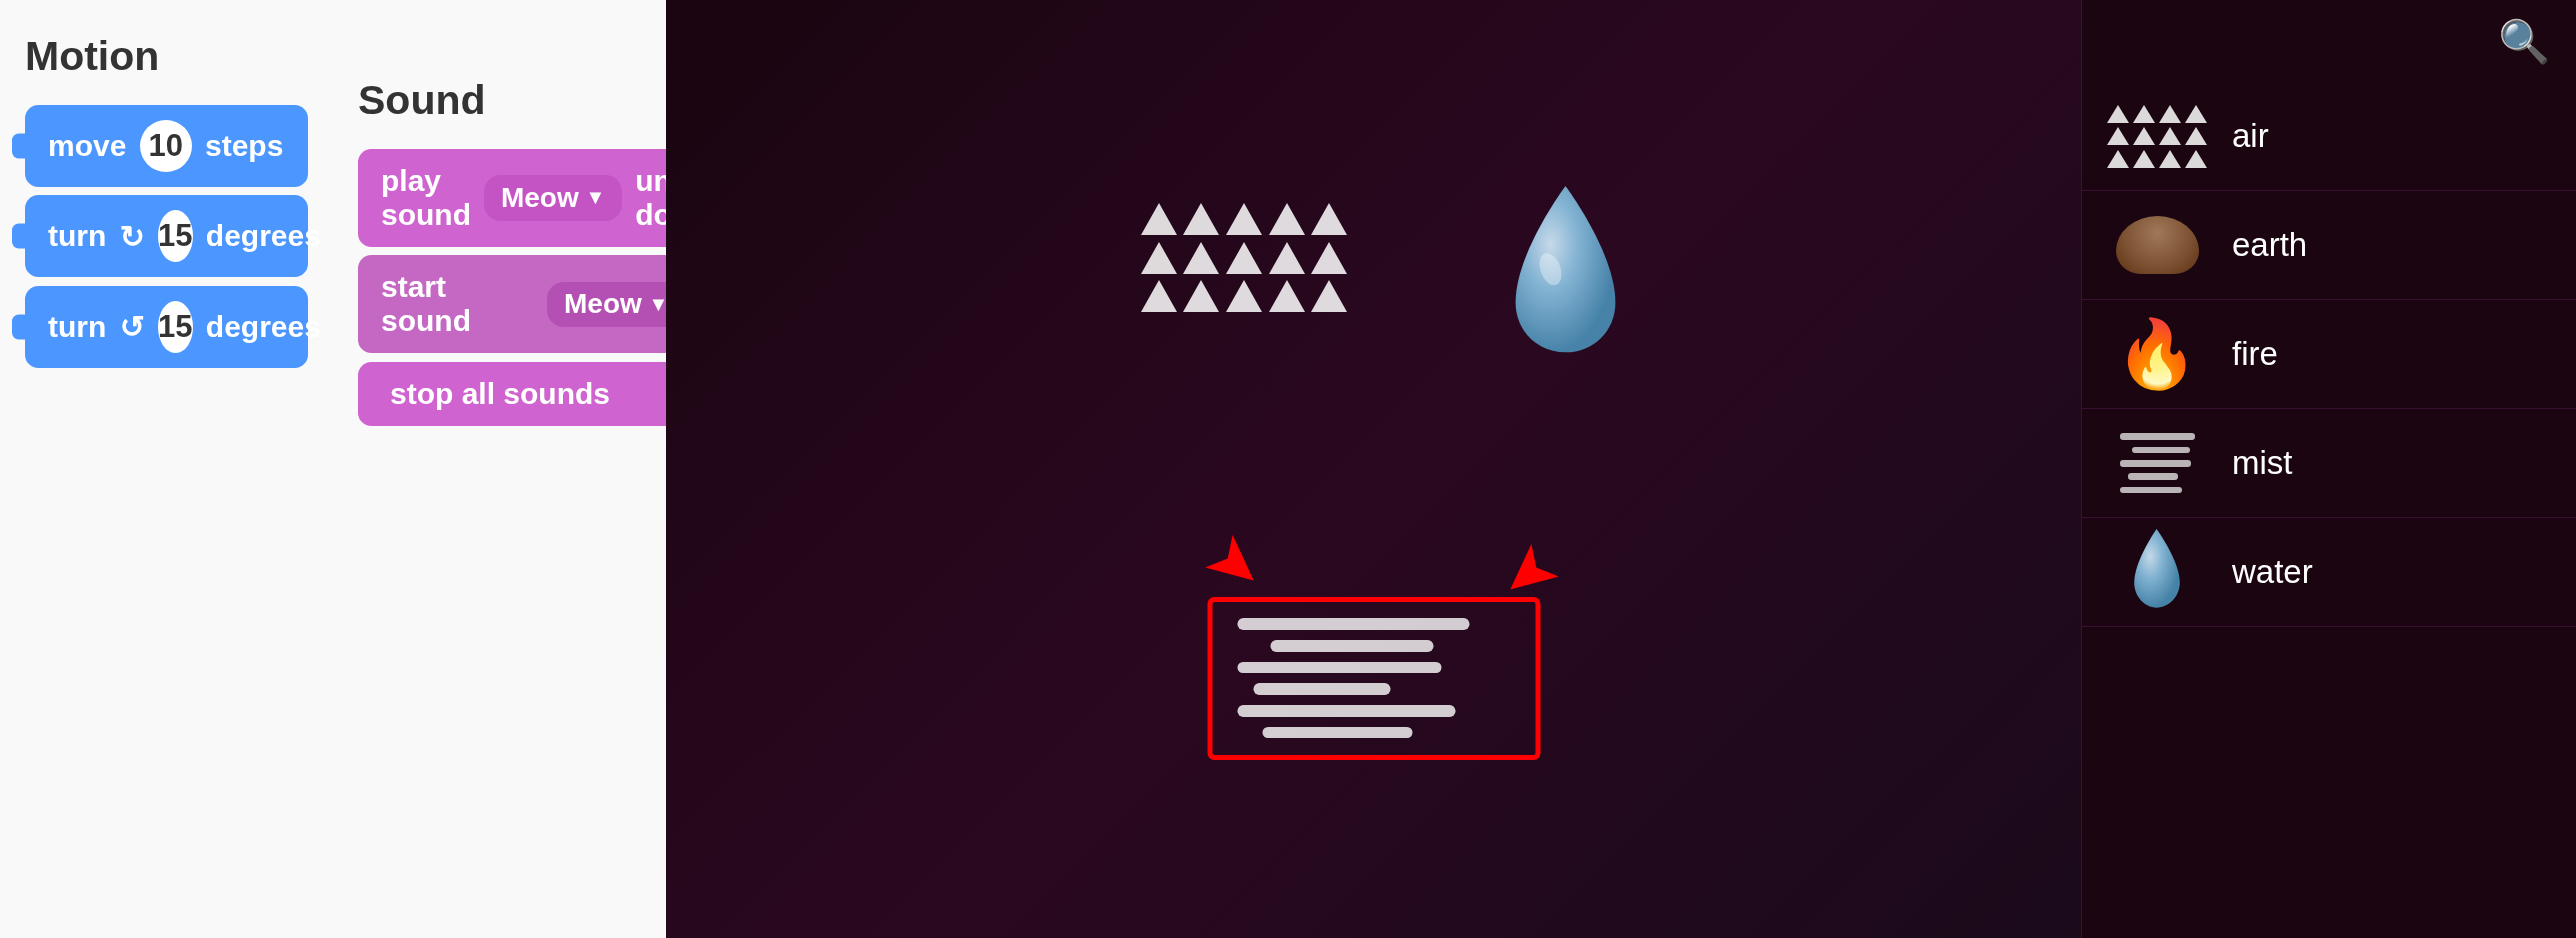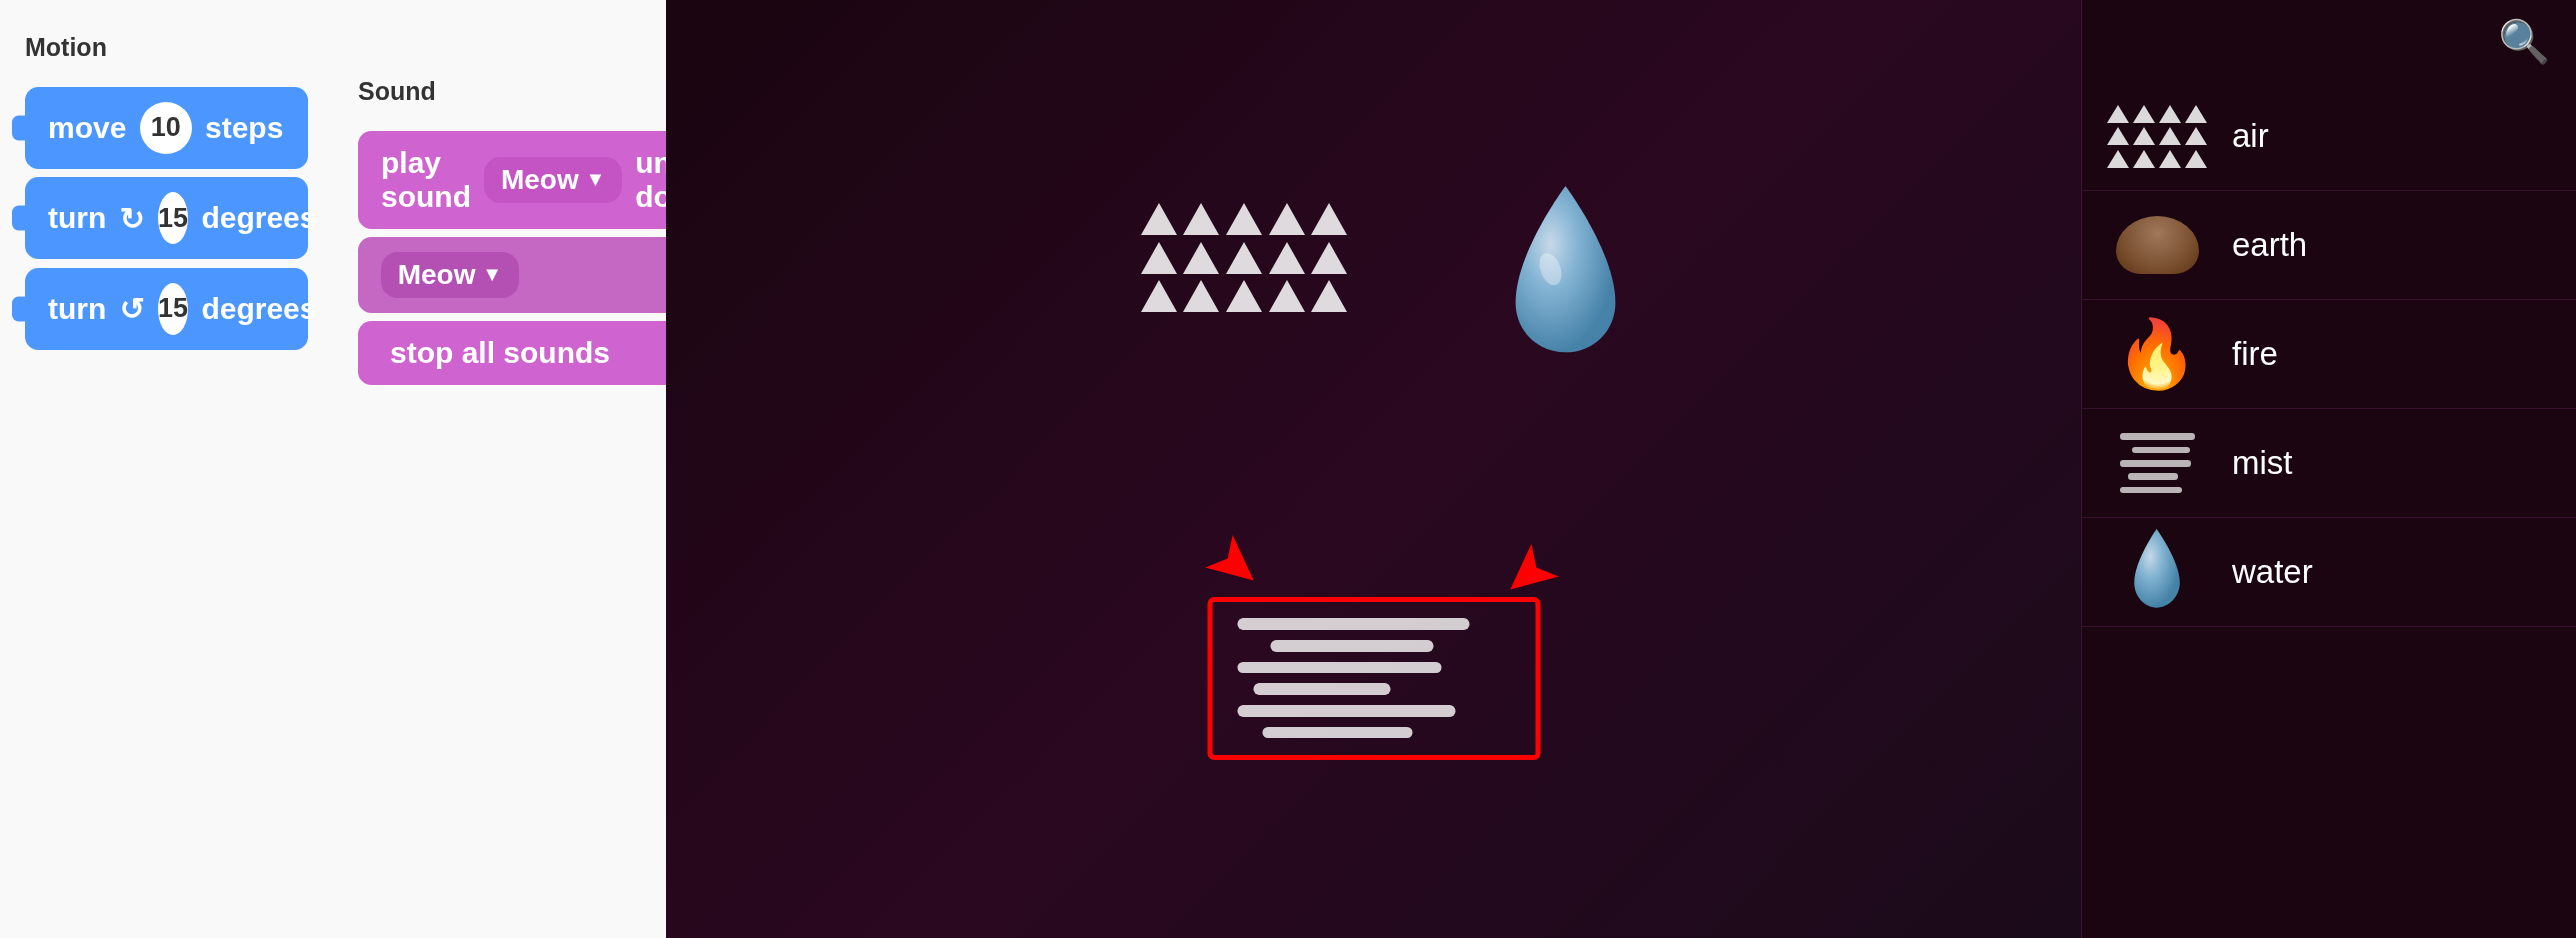--- a/index.html
+++ b/index.html
@@ -21,21 +21,21 @@
       gap: 50px;
     }
 
     .block-column {
       display: flex;
       flex-direction: column;
       gap: 8.3px;
     }
 
     .column-title {
-      font-size: 25px;
+      font-size: 41px;
       font-weight: bold;
       color: #333;
       margin-bottom: 16.7px;
     }
 
     
     .block-motion {
       background: #4C97FF;
       border-radius: 13.3px;
       padding: 15px 23px;
@@ -62,21 +62,21 @@
 
     .block-value {
       background: white;
       color: #333;
       border-radius: 50%;
       width: 52px;
       height: 52px;
       display: flex;
       align-items: center;
       justify-content: center;
-      font-size: 27px;
+      font-size: 31px;
       font-weight: bold;
     }
 
     .turn-icon {
       font-size: 30px;
       color: white;
     }
 
     
     .block-sound {
@@ -353,20 +353,21 @@
     <div class="block-sound">
       <span>play sound</span>
       <div class="sound-dropdown">
         <span>Meow</span>
         <span class="dropdown-arrow">▼</span>
       </div>
       <span>until done</span>
     </div>
 
     <div class="block-sound" style="background:#C468C4;">
+      <span>start sound</span>
       <div class="sound-dropdown" style="background:#B450B4;">
         <span>Meow</span>
         <span class="dropdown-arrow">▼</span>
       </div>
     </div>
 
     <div class="block-sound-stop" style="background:#CF63CF;padding-left:32px;">
       <span>stop all sounds</span>
     </div>
   </div>

